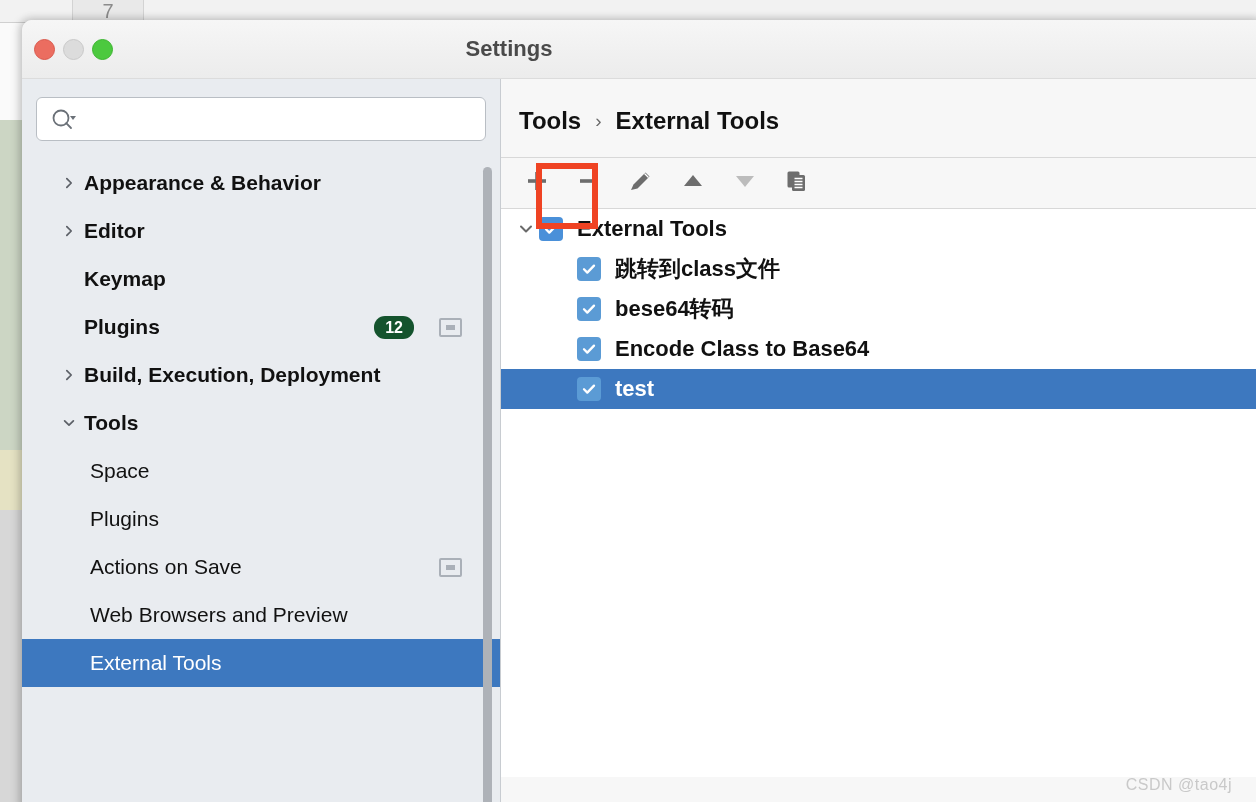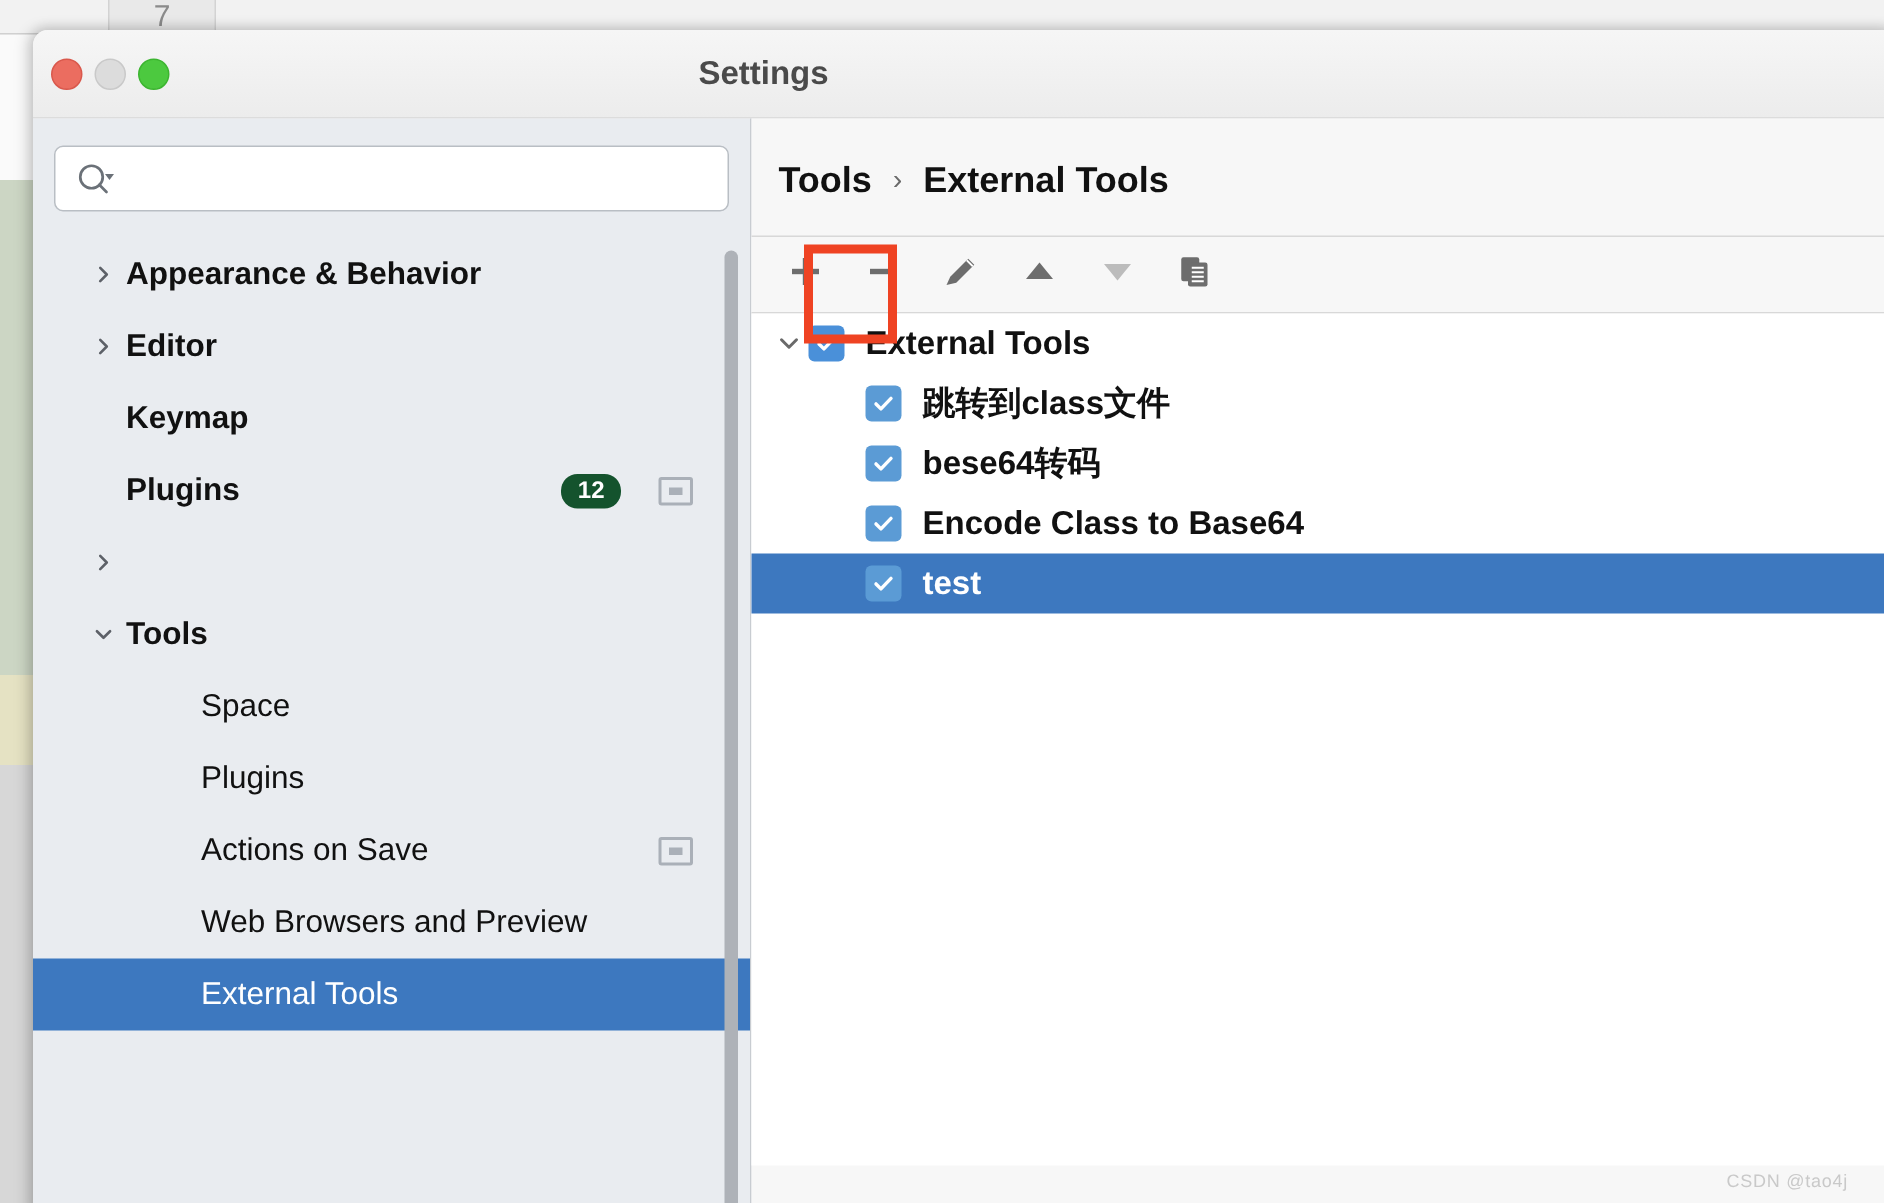--- a/index.html
+++ b/index.html
@@ -148,21 +148,21 @@
     position: relative;
     height: 48px;
     display: flex;
     align-items: center;
     font-size: 21px;
     color: #111111;
     padding-left: 34px;
     cursor: default;
   }
   .nav-item.top      { font-weight: bold; }
-  .nav-item.child    { padding-left: 84px; font-weight: normal; }
+  .nav-item.child    { padding-left: 40px; font-weight: normal; }
   .nav-item.selected { background: #3d78bf; color: #ffffff; }
   .chev {
     position: absolute;
     left: 40px;
     width: 14px; height: 14px;
     display: flex; align-items: center; justify-content: center;
   }
   .nav-item.top .label { margin-left: 28px; }
   .nav-item.no-chev .label { margin-left: 28px; }
   .badge {
@@ -271,21 +271,21 @@
     background: #5b9bd5;
     display: flex; align-items: center; justify-content: center;
     flex: 0 0 auto;
   }
   .cb.root { background: #4a90d9; }
   .tree-row .tree-label { margin-left: 14px; }
 
   .watermark {
     position: absolute;
     right: 24px; bottom: 8px;
-    font-size: 12px;
+    font-size: 16px;
     color: #c9c9c9;
     letter-spacing: 0.5px;
   }
 </style>
 </head>
 <body>
 
 <div id="root">
 
   <div class="bg-editor">
@@ -349,20 +349,21 @@
               <span class="scope-icon">
                 <i></i>
               </span>
             </div>
             <div class="nav-item top">
               <span class="chev">
                 <svg width="16" height="16" viewBox="0 0 16 16">
                   <polyline points="5.5,3 10.5,8 5.5,13" fill="none" stroke="#5d6168" stroke-width="2" stroke-linecap="round" stroke-linejoin="round"></polyline>
                 </svg>
               </span>
+              <span class="label">Build, Execution, Deployment</span>
             </div>
             <div class="nav-item top">
               <span class="chev">
                 <svg width="16" height="16" viewBox="0 0 16 16">
                   <polyline points="3,5.5 8,10.5 13,5.5" fill="none" stroke="#5d6168" stroke-width="2" stroke-linecap="round" stroke-linejoin="round"></polyline>
                 </svg>
               </span>
               <span class="label">Tools</span>
             </div>
             <div class="nav-item child no-chev">

